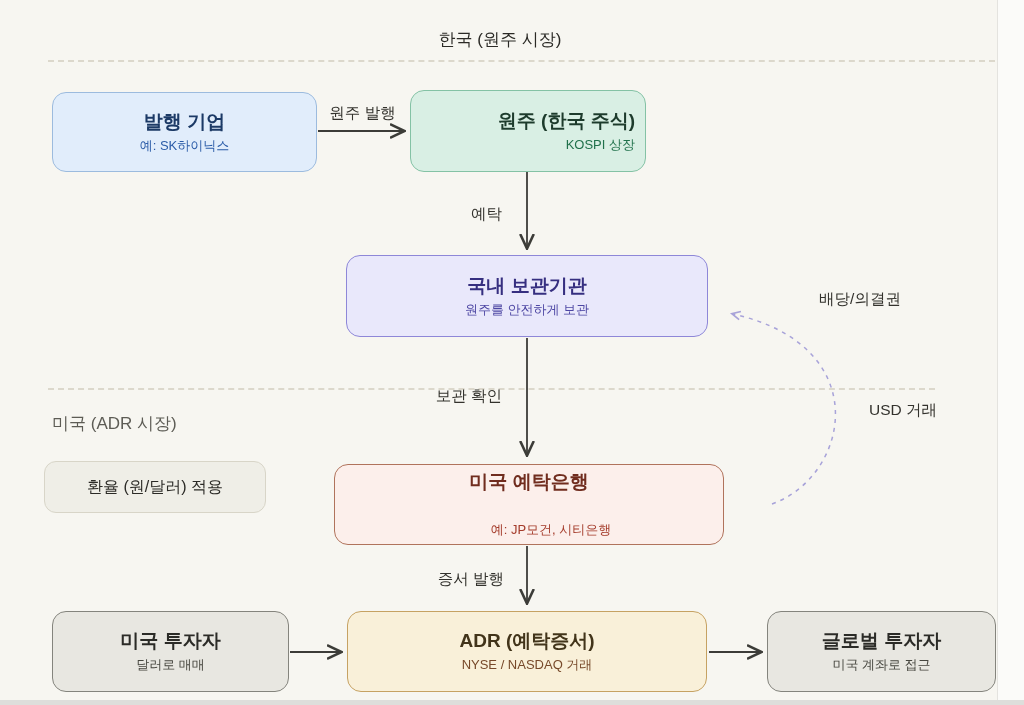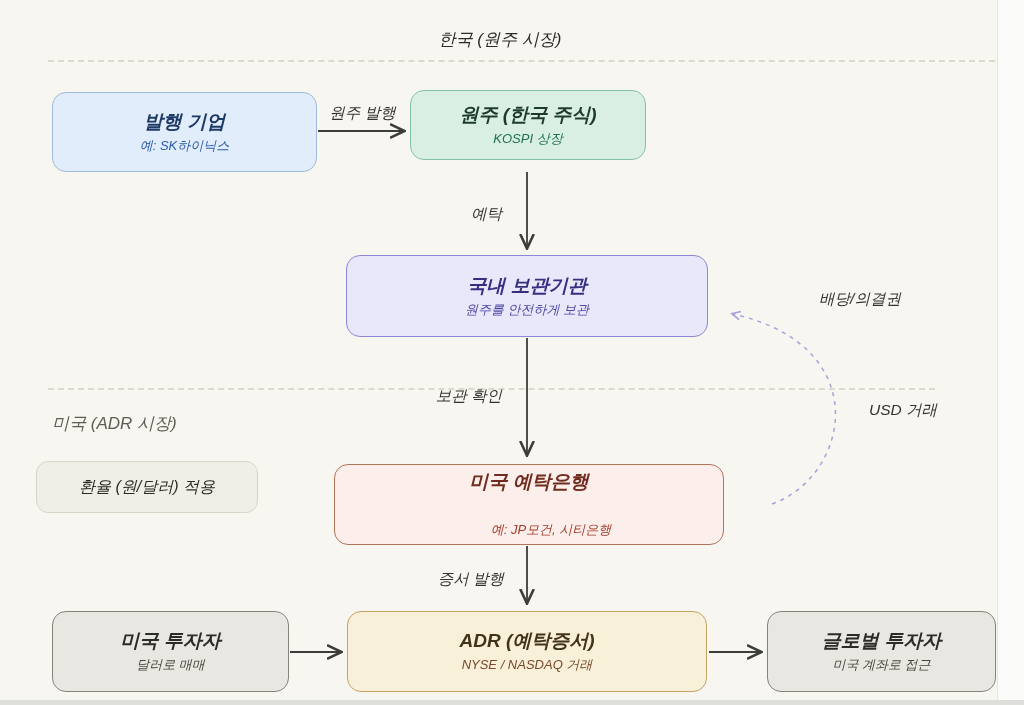--- a/index.html
+++ b/index.html
@@ -3,21 +3,20 @@
 <meta charset="utf-8">
 <style>
   html,body{margin:0;padding:0;background:#ffffff;}
   #canvas{
     position:relative;
     width:1024px;height:705px;
     background:#f7f6f1;
     overflow:hidden;
     font-family:"Liberation Sans","DejaVu Sans",sans-serif;
     color:#2b2a26;
-    font-style:italic;
   }
   .edge-strip{
     position:absolute;top:0;right:0;width:26px;height:705px;
     background:#fbfbf9;border-left:1px solid #e4e3df;
   }
   .bottom-strip{
     position:absolute;left:0;bottom:0;width:100%;height:5px;
     background:#dededb;
   }
   .region-title{
@@ -104,31 +103,31 @@
   <div class="edge-label right-align" style="left:402px;top:386px;width:100px;">보관 확인</div>
   <div class="edge-label right-align" style="left:404px;top:569px;width:100px;">증서 발행</div>
   <div class="edge-label center-align" style="left:800px;top:289px;width:120px;">배당/의결권</div>
   <div class="edge-label center-align" style="left:853px;top:400px;width:100px;">USD 거래</div>
 
   <div class="node node-issuer" style="left:52px;top:92px;width:265px;height:80px;">
     <div class="title">발행 기업</div>
     <div class="subtitle">예: SK하이닉스</div>
   </div>
 
-  <div class="node node-stock" style="left:410px;top:90px;width:236px;height:70px;">
+  <div class="node node-stock" style="left:410px;top:90px;width:236px;height:82px;align-items:flex-end;">
     <div class="title">원주 (한국 주식)</div>
     <div class="subtitle">KOSPI 상장</div>
   </div>
 
   <div class="node node-custodian" style="left:346px;top:255px;width:362px;height:82px;">
     <div class="title">국내 보관기관</div>
     <div class="subtitle">원주를 안전하게 보관</div>
   </div>
 
-  <div class="node node-fx" style="left:36px;top:461px;width:222px;height:52px;">
+  <div class="node node-fx" style="left:44px;top:461px;width:222px;height:52px;">
     <div class="title">환율 (원/달러) 적용</div>
   </div>
 
   <div class="node node-bank" style="left:334px;top:464px;width:390px;height:81px;">
     <div class="title">미국 예탁은행</div>
     <div class="subtitle">예: JP모건, 시티은행</div>
   </div>
 
   <div class="node node-gray" style="left:52px;top:611px;width:237px;height:81px;">
     <div class="title">미국 투자자</div>

